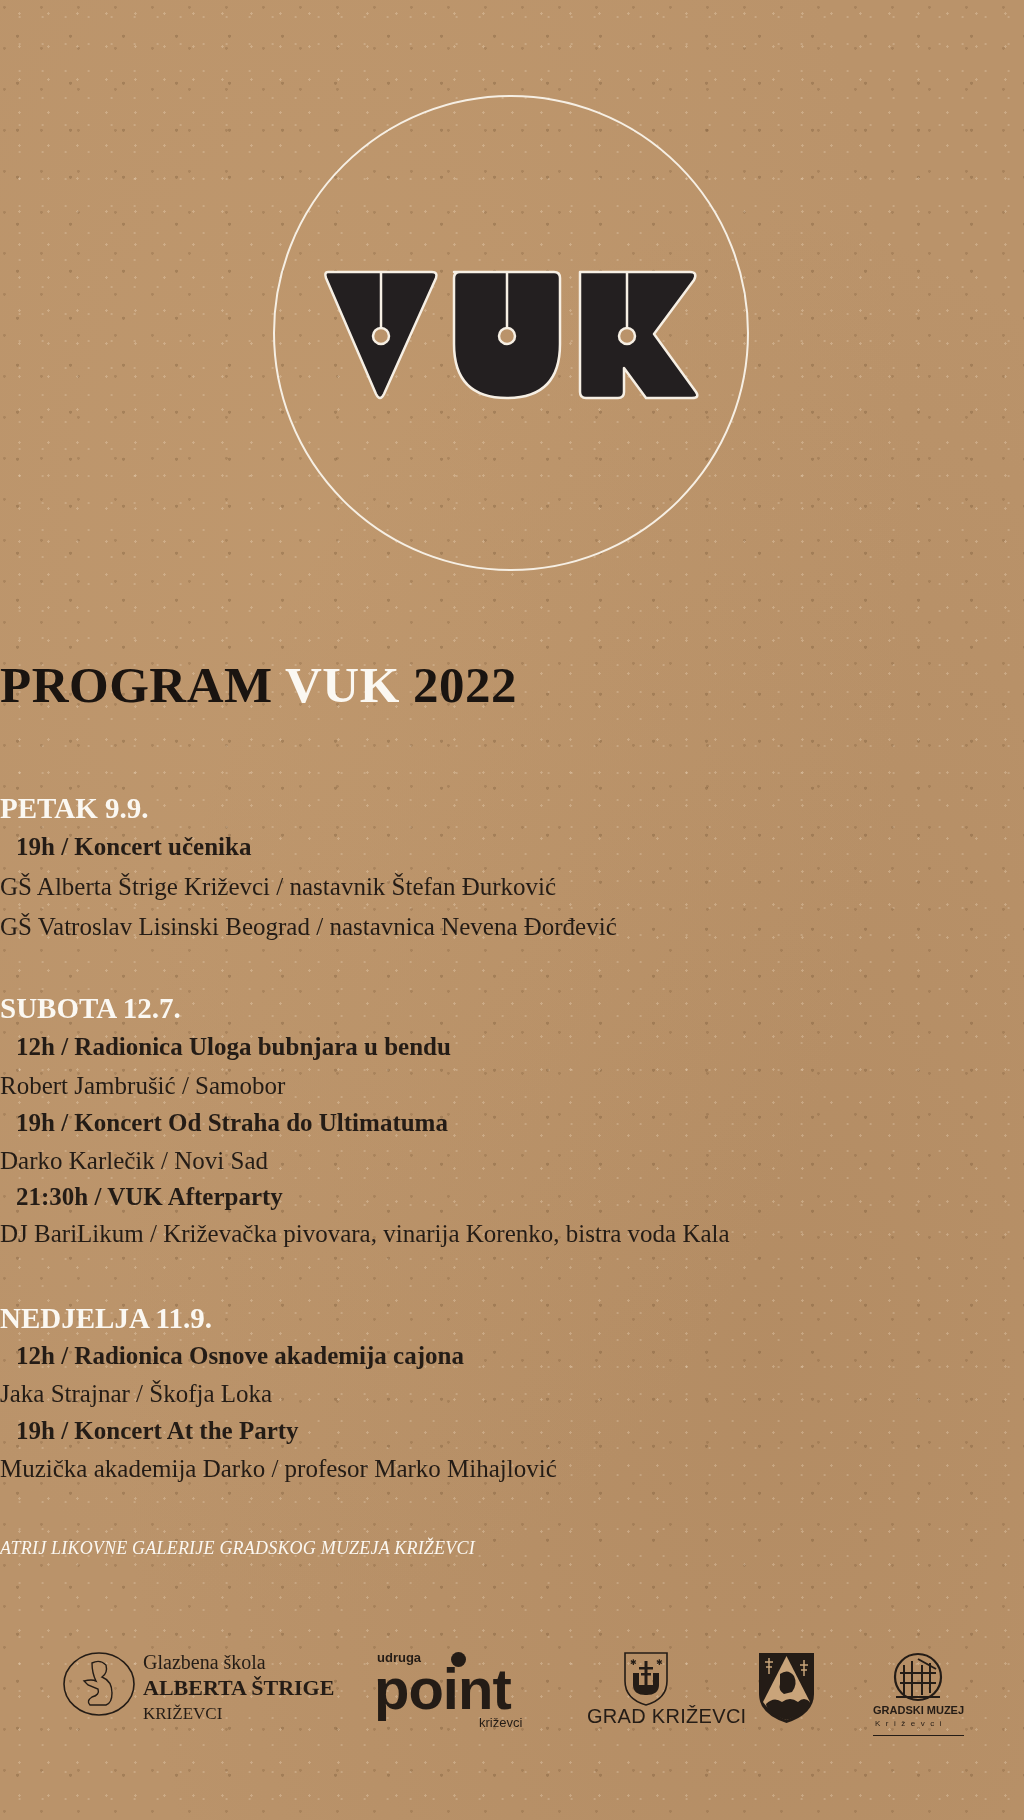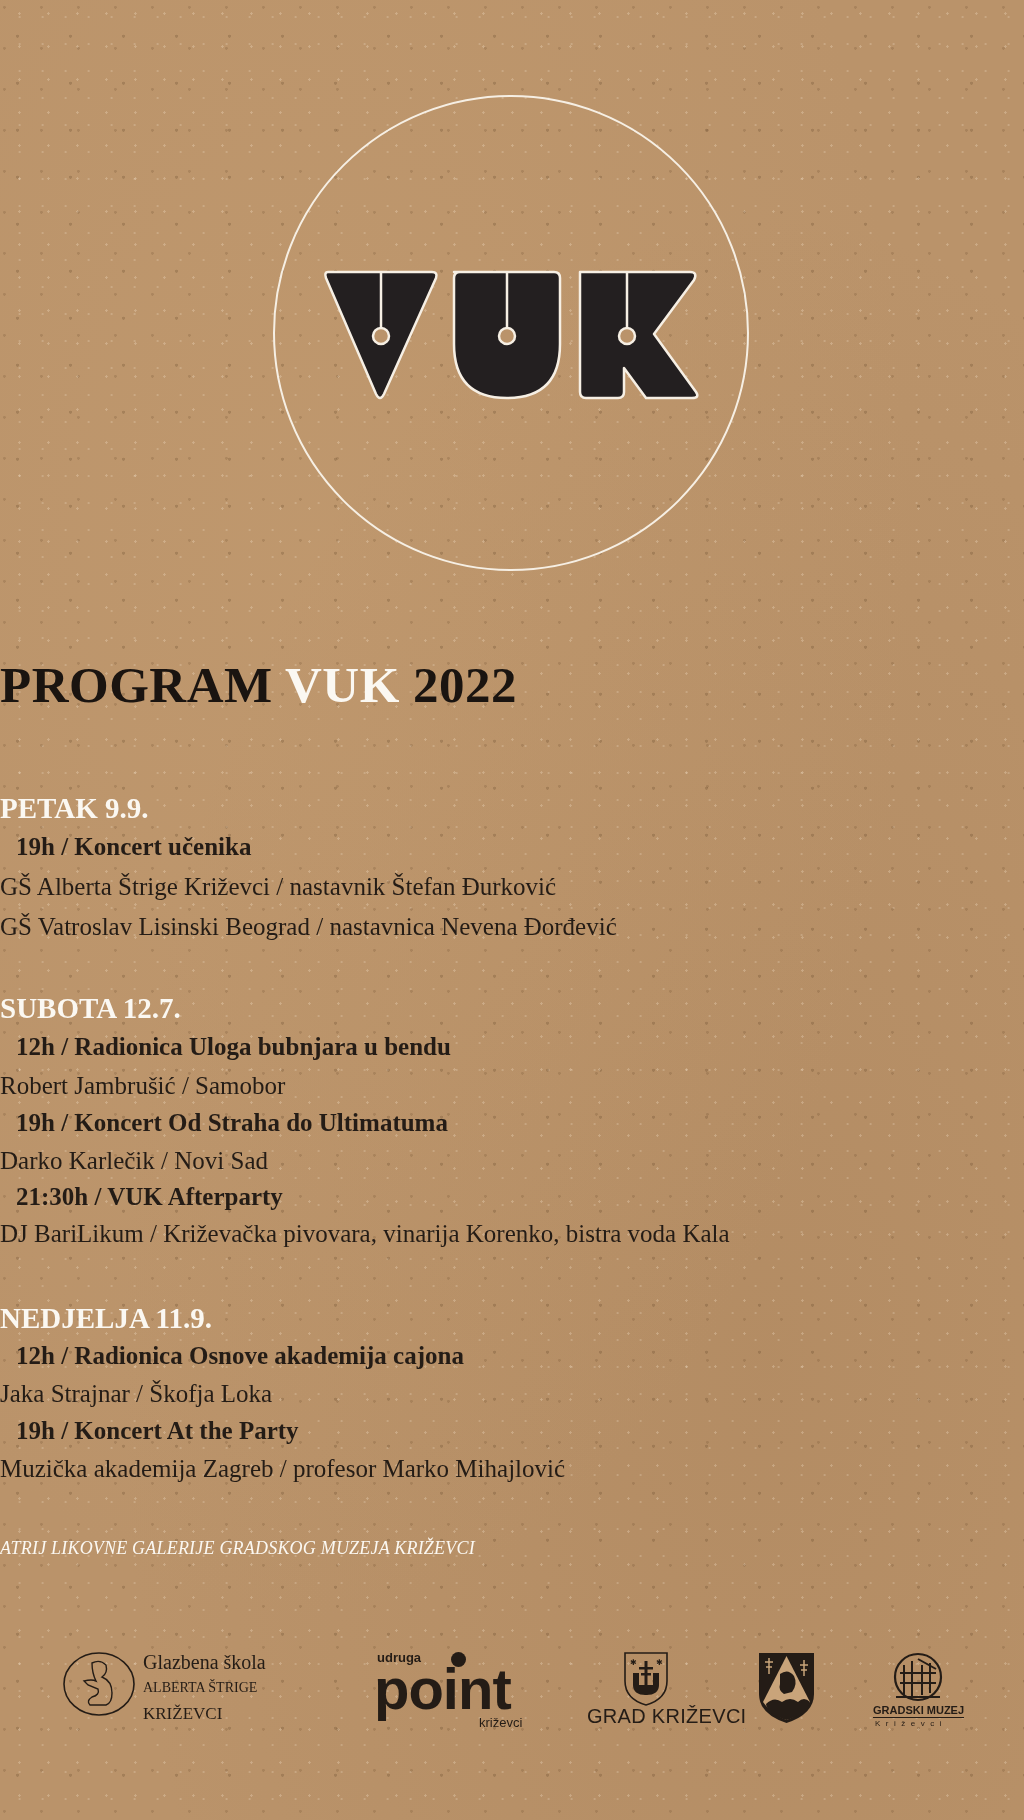--- a/index.html
+++ b/index.html
@@ -90,32 +90,32 @@
 <div class="center-line ev-r" style="top:1072px">Robert Jambrušić / Samobor</div>
 <div class="center-line ev-b" style="top:1109px">19h / Koncert Od Straha do Ultimatuma</div>
 <div class="center-line ev-r" style="top:1147px">Darko Karlečik / Novi Sad</div>
 <div class="center-line ev-b" style="top:1183px">21:30h / VUK Afterparty</div>
 <div class="center-line ev-r" style="top:1220px">DJ BariLikum / Križevačka pivovara, vinarija Korenko, bistra voda Kala</div>
 
 <div class="center-line day" style="top:1303px">NEDJELJA 11.9.</div>
 <div class="center-line ev-b" style="top:1342px">12h / Radionica Osnove akademija cajona</div>
 <div class="center-line ev-r" style="top:1380px">Jaka Strajnar / Škofja Loka</div>
 <div class="center-line ev-b" style="top:1417px">19h / Koncert At the Party</div>
-<div class="center-line ev-r" style="top:1455px">Muzička akademija Zagreb / profesor Marko Mihajlović</div>
+<div class="center-line ev-r" style="top:1455px">Muzička akademija Darko / profesor Marko Mihajlović</div>
 
 <div class="center-line venue" style="top:1534px">ATRIJ LIKOVNE GALERIJE GRADSKOG MUZEJA KRIŽEVCI</div>
 
 <div class="abs" style="left:62px;top:1651px;width:74px;height:66px">
   <svg width="74" height="66" viewBox="0 0 74 66">
     <ellipse cx="37" cy="33" rx="35" ry="31" fill="none" stroke="#241c16" stroke-width="1.6"></ellipse>
     <path d="M30 12 Q38 8 44 14 Q46 22 40 26 Q50 30 50 42 Q50 52 44 54 L28 54 Q24 50 30 46 Q38 44 36 38 L26 34 L22 30 Q30 28 34 30 Q30 22 30 12 Z" fill="none" stroke="#241c16" stroke-width="1.4"></path>
   </svg>
 </div>
 <div class="abs sponsor-text" style="left:143px;top:1651px;font-size:20px;line-height:22px">Glazbena škola</div>
-<div class="abs sponsor-text" style="left:143px;top:1677px;font-size:14px;font-weight:normal;line-height:22px">ALBERTA ŠTRIGE</div>
+<div class="abs sponsor-text" style="left:143px;top:1677px;font-size:22px;font-weight:bold;line-height:22px">ALBERTA ŠTRIGE</div>
 <div class="abs sponsor-text" style="left:143px;top:1703px;font-size:17px;line-height:22px">KRIŽEVCI</div>
 
 <div class="abs sans sponsor-text" style="left:377px;top:1651px;font-size:13px;line-height:14px;font-weight:bold">udruga</div>
 <div class="abs sans sponsor-text" style="left:374px;top:1660px;font-size:58px;line-height:58px;font-weight:bold;letter-spacing:-1px">point</div>
 <div class="abs" style="left:451px;top:1652px;width:15px;height:15px;border-radius:50%;background:#241c16"></div>
 <div class="abs sans sponsor-text" style="left:479px;top:1716px;font-size:13px;line-height:14px">križevci</div>
 
 <svg class="abs" style="left:622px;top:1651px" width="48" height="56" viewBox="0 0 48 56">
   <path d="M3 2 L45 2 L45 30 Q45 48 24 54 Q3 48 3 30 Z" fill="none" stroke="#241c16" stroke-width="1.6"></path>
   <path d="M11 22 L11 34 Q11 44 24 44 Q37 44 37 34 L37 22 L31 22 L31 34 L17 34 L17 22 Z" fill="#241c16"></path>
@@ -150,14 +150,14 @@
     <line x1="12" y1="14" x2="12" y2="44"></line>
       <line x1="20" y1="10" x2="20" y2="46"></line>
     <line x1="30" y1="14" x2="30" y2="44"></line>
       <line x1="38" y1="12" x2="38" y2="42"></line>
     <line x1="8" y1="22" x2="44" y2="22"></line>
       <line x1="8" y1="32" x2="44" y2="32"></line>
     <path d="M26 8 L44 18"></path>
       <line x1="4" y1="46" x2="48" y2="46"></line>
   </g>
 </svg>
-<div class="abs sans sponsor-text" style="left:873px;top:1704px;font-size:11px;line-height:12px;font-weight:bold;border-bottom:1px solid #241c16;padding-bottom:1px">GRADSKI MUZEJ</div>
+<div class="abs sans sponsor-text" style="left:873px;top:1704px;font-size:11px;line-height:12px;font-weight:bold;border-bottom:1px solid #241c16;padding-bottom:19px">GRADSKI MUZEJ</div>
 <div class="abs sans sponsor-text" style="left:875px;top:1719px;font-size:8px;line-height:9px;letter-spacing:5.5px">Križevci</div>
 
 </body></html>

